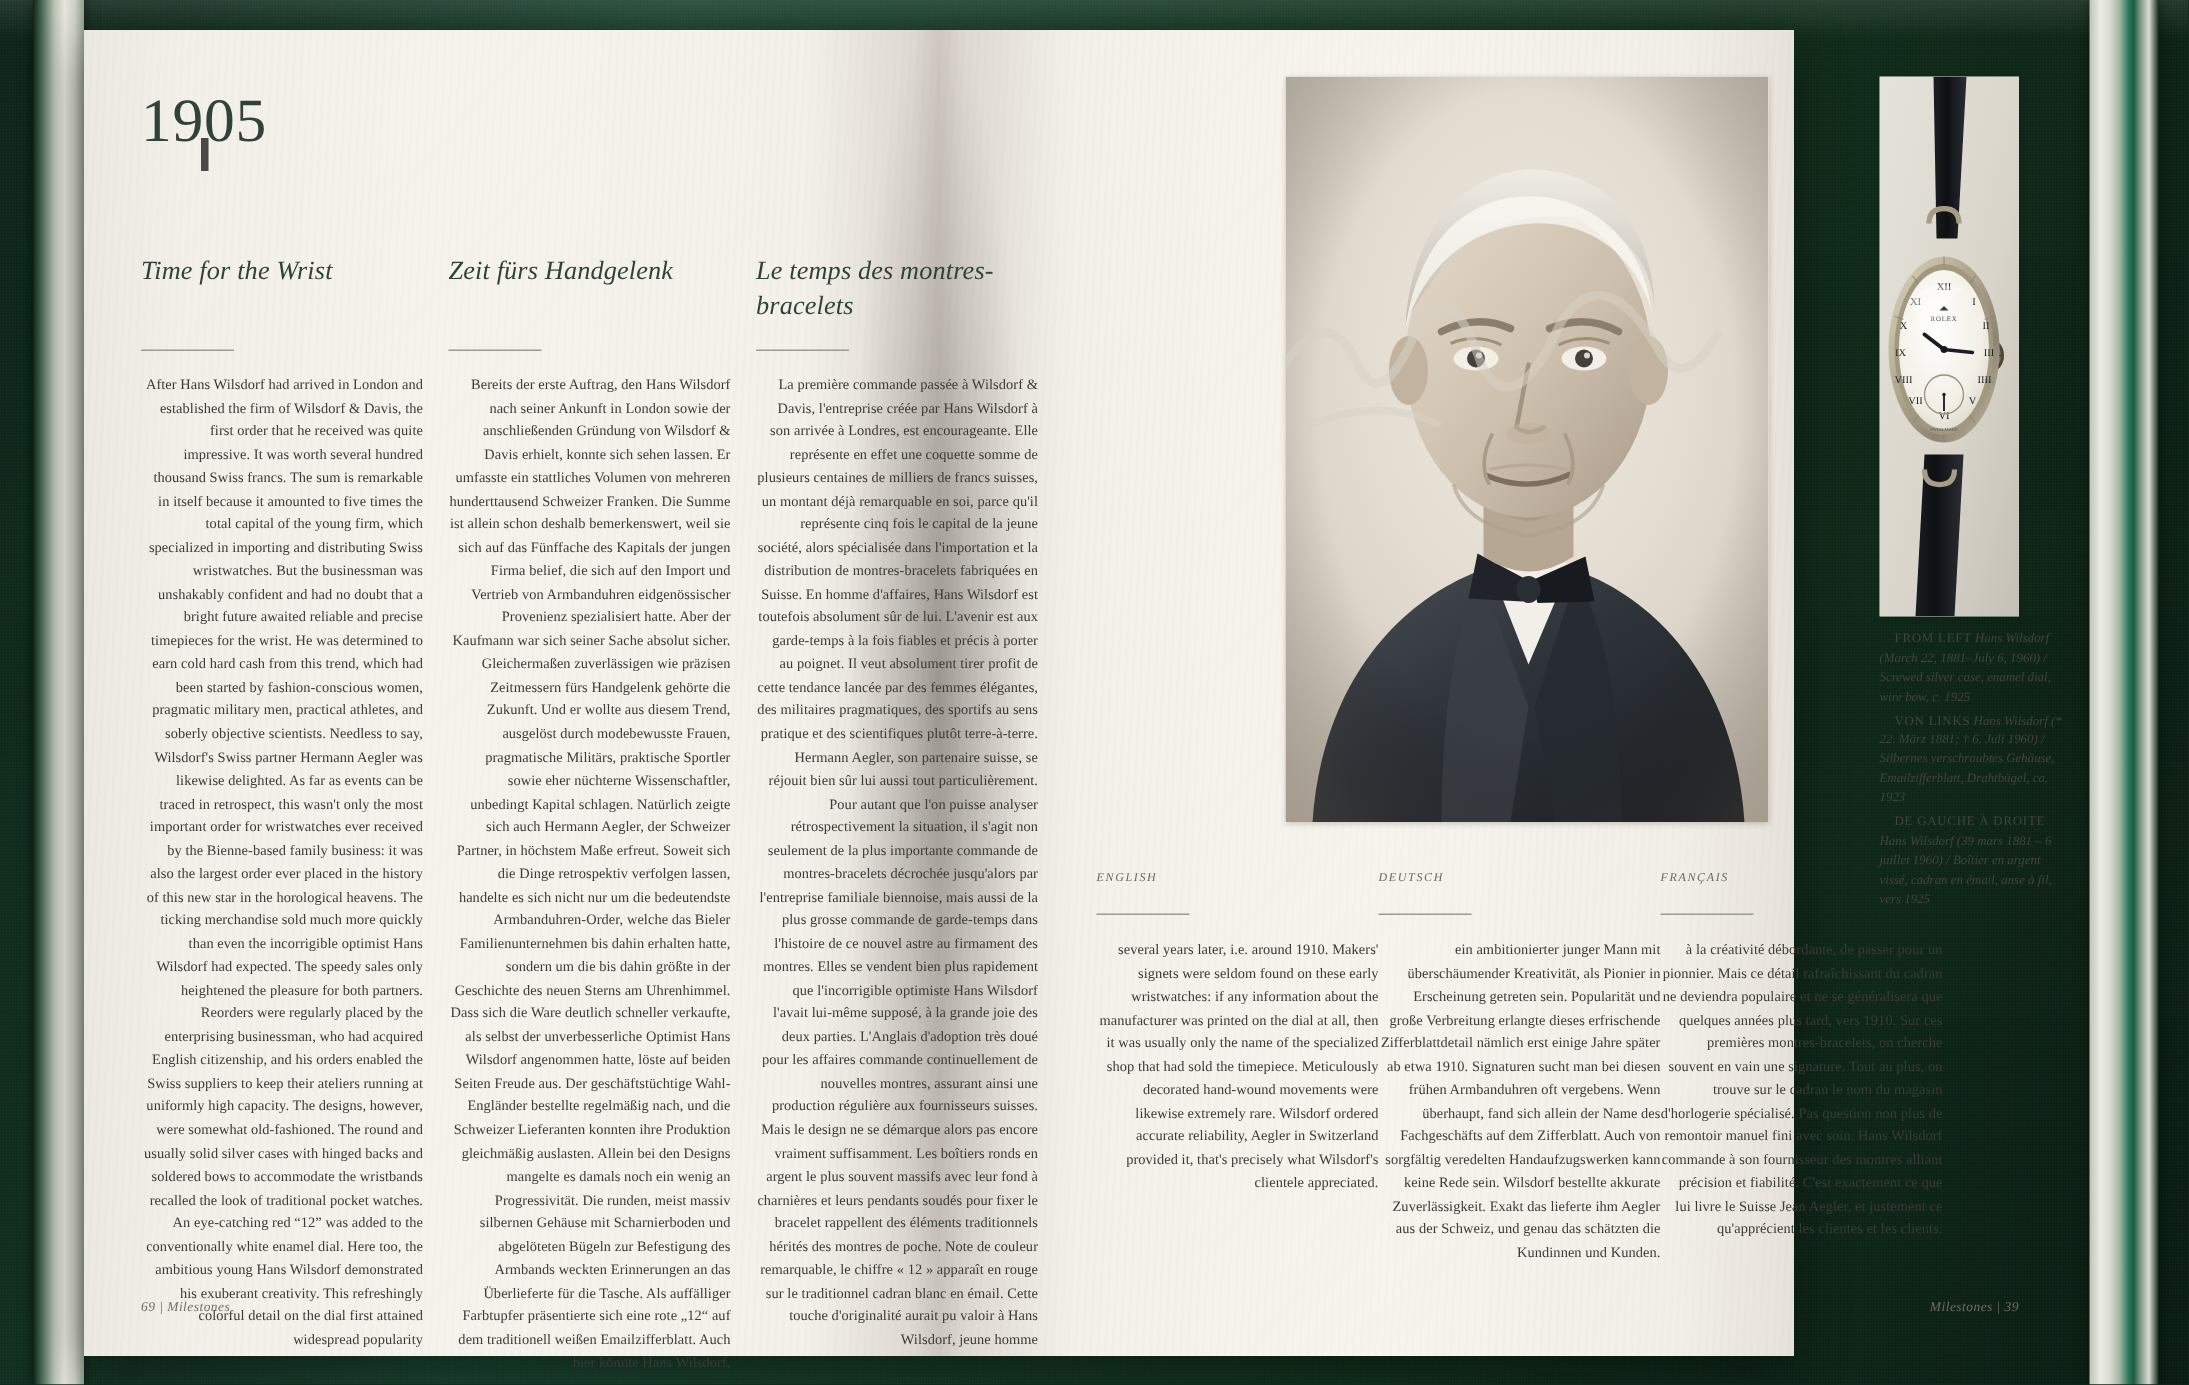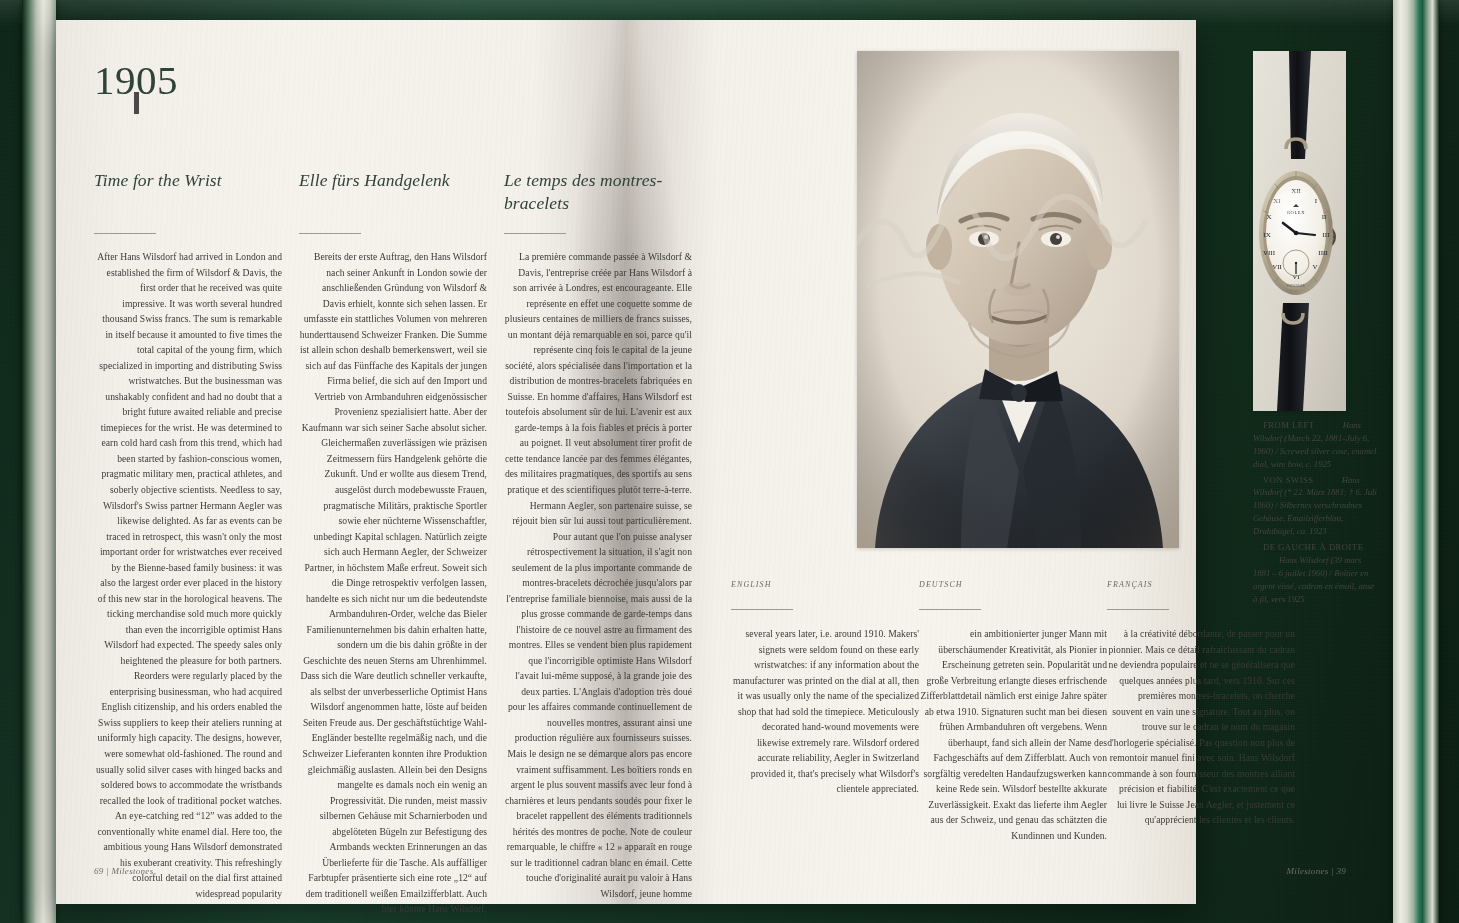--- a/index.html
+++ b/index.html
@@ -114,21 +114,21 @@
     text-align:center;
   }
   .watchphoto svg{ display:block; width:100%; height:100%; }
 
   .caption{
     position:absolute; left:532px; top:399px; width:126px;
     font-size:8.6px; line-height:1.5; color:#44443f;
   }
   .caption p{ margin-bottom:3px; }
   .caption .lang{ font-style:normal; font-variant:small-caps; letter-spacing:.5px;margin-left:10px; }
-  .caption .it{ font-style:italic;margin-left:26px; }
+  .caption .it{ font-style:italic; }
 
   
   .bottom-cols{
     position:absolute; left:10px; top:560px; width:645px;
     display:flex; 
   }
   .bcol{ width:188px; }
   .bcol .lang-label{
     font-style:italic; font-size:8px; letter-spacing:1.1px; color:#6a6a64;
     text-transform:uppercase;
@@ -160,21 +160,21 @@
 
       <div class="cols">
 
         <div class="col">
           <div class="col-title">Time for the Wrist</div>
           <div class="rule"></div>
           <div class="body-text">After Hans Wilsdorf had arrived in London and established the firm of Wilsdorf &amp; Davis, the first order that he received was quite impressive. It was worth several hundred thousand Swiss francs. The sum is remarkable in itself because it amounted to five times the total capital of the young firm, which specialized in importing and distributing Swiss wristwatches. But the businessman was unshakably confident and had no doubt that a bright future awaited reliable and precise timepieces for the wrist. He was determined to earn cold hard cash from this trend, which had been started by fashion-conscious women, pragmatic military men, practical athletes, and soberly objective scientists. Needless to say, Wilsdorf's Swiss partner Hermann Aegler was likewise delighted. As far as events can be traced in retrospect, this wasn't only the most important order for wristwatches ever received by the Bienne-based family business: it was also the largest order ever placed in the history of this new star in the horological heavens. The ticking merchandise sold much more quickly than even the incorrigible optimist Hans Wilsdorf had expected. The speedy sales only heightened the pleasure for both partners. Reorders were regularly placed by the enterprising businessman, who had acquired English citizenship, and his orders enabled the Swiss suppliers to keep their ateliers running at uniformly high capacity. The designs, however, were somewhat old-fashioned. The round and usually solid silver cases with hinged backs and soldered bows to accommodate the wristbands recalled the look of traditional pocket watches. An eye-catching red “12” was added to the conventionally white enamel dial. Here too, the ambitious young Hans Wilsdorf demonstrated his exuberant creativity. This refreshingly colorful detail on the dial first attained widespread popularity</div>
         </div>
 
         <div class="col">
-          <div class="col-title">Elle fürs Handgelenk</div>
+          <div class="col-title">Zeit fürs Handgelenk</div>
           <div class="rule"></div>
           <div class="body-text">Bereits der erste Auftrag, den Hans Wilsdorf nach seiner Ankunft in London sowie der anschließenden Gründung von Wilsdorf &amp; Davis erhielt, konnte sich sehen lassen. Er umfasste ein stattliches Volumen von mehreren hunderttausend Schweizer Franken. Die Summe ist allein schon deshalb bemerkenswert, weil sie sich auf das Fünffache des Kapitals der jungen Firma belief, die sich auf den Import und Vertrieb von Armbanduhren eidgenössischer Provenienz spezialisiert hatte. Aber der Kaufmann war sich seiner Sache absolut sicher. Gleichermaßen zuverlässigen wie präzisen Zeitmessern fürs Handgelenk gehörte die Zukunft. Und er wollte aus diesem Trend, ausgelöst durch modebewusste Frauen, pragmatische Militärs, praktische Sportler sowie eher nüchterne Wissenschaftler, unbedingt Kapital schlagen. Natürlich zeigte sich auch Hermann Aegler, der Schweizer Partner, in höchstem Maße erfreut. Soweit sich die Dinge retrospektiv verfolgen lassen, handelte es sich nicht nur um die bedeutendste Armbanduhren-Order, welche das Bieler Familienunternehmen bis dahin erhalten hatte, sondern um die bis dahin größte in der Geschichte des neuen Sterns am Uhrenhimmel. Dass sich die Ware deutlich schneller verkaufte, als selbst der unverbesserliche Optimist Hans Wilsdorf angenommen hatte, löste auf beiden Seiten Freude aus. Der geschäftstüchtige Wahl-Engländer bestellte regelmäßig nach, und die Schweizer Lieferanten konnten ihre Produktion gleichmäßig auslasten. Allein bei den Designs mangelte es damals noch ein wenig an Progressivität. Die runden, meist massiv silbernen Gehäuse mit Scharnierboden und abgelöteten Bügeln zur Befestigung des Armbands weckten Erinnerungen an das Überlieferte für die Tasche. Als auffälliger Farbtupfer präsentierte sich eine rote „12“ auf dem traditionell weißen Emailzifferblatt. Auch hier könnte Hans Wilsdorf,</div>
         </div>
 
         <div class="col">
           <div class="col-title">Le temps des montres-bracelets</div>
           <div class="rule"></div>
           <div class="body-text">La première commande passée à Wilsdorf &amp; Davis, l'entreprise créée par Hans Wilsdorf à son arrivée à Londres, est encourageante. Elle représente en effet une coquette somme de plusieurs centaines de milliers de francs suisses, un montant déjà remarquable en soi, parce qu'il représente cinq fois le capital de la jeune société, alors spécialisée dans l'importation et la distribution de montres-bracelets fabriquées en Suisse. En homme d'affaires, Hans Wilsdorf est toutefois absolument sûr de lui. L'avenir est aux garde-temps à la fois fiables et précis à porter au poignet. Il veut absolument tirer profit de cette tendance lancée par des femmes élégantes, des militaires pragmatiques, des sportifs au sens pratique et des scientifiques plutôt terre-à-terre. Hermann Aegler, son partenaire suisse, se réjouit bien sûr lui aussi tout particulièrement. Pour autant que l'on puisse analyser rétrospectivement la situation, il s'agit non seulement de la plus importante commande de montres-bracelets décrochée jusqu'alors par l'entreprise familiale biennoise, mais aussi de la plus grosse commande de garde-temps dans l'histoire de ce nouvel astre au firmament des montres. Elles se vendent bien plus rapidement que l'incorrigible optimiste Hans Wilsdorf l'avait lui-même supposé, à la grande joie des deux parties. L'Anglais d'adoption très doué pour les affaires commande continuellement de nouvelles montres, assurant ainsi une production régulière aux fournisseurs suisses. Mais le design ne se démarque alors pas encore vraiment suffisamment. Les boîtiers ronds en argent le plus souvent massifs avec leur fond à charnières et leurs pendants soudés pour fixer le bracelet rappellent des éléments traditionnels hérités des montres de poche. Note de couleur remarquable, le chiffre « 12 » apparaît en rouge sur le traditionnel cadran blanc en émail. Cette touche d'originalité aurait pu valoir à Hans Wilsdorf, jeune homme</div>
         </div>
 
@@ -363,21 +363,21 @@
           <path d="M20 150 Q34 134 56 142 Q40 152 30 170 Z" fill="#ffffff" opacity=".35"></path>
         </svg>
       </div>
 
       <div class="caption">
         <p>
           <span class="lang">FROM LEFT</span>
           <span class="it">Hans Wilsdorf (March 22, 1881–July 6, 1960) / Screwed silver case, enamel dial, wire bow, c. 1925</span>
         </p>
         <p>
-          <span class="lang">VON SWISS</span>
+          <span class="lang">VON LINKS</span>
           <span class="it">Hans Wilsdorf (* 22. März 1881; † 6. Juli 1960) / Silbernes verschraubtes Gehäuse, Emailzifferblatt, Drahtbügel, ca. 1923</span>
         </p>
         <p>
           <span class="lang">DE GAUCHE À DROITE</span>
           <span class="it">Hans Wilsdorf (39 mars 1881 – 6 juillet 1960) / Boîtier en argent vissé, cadran en émail, anse à fil, vers 1925</span>
         </p>
       </div>
 
       <div class="bottom-cols">
         <div class="bcol">

